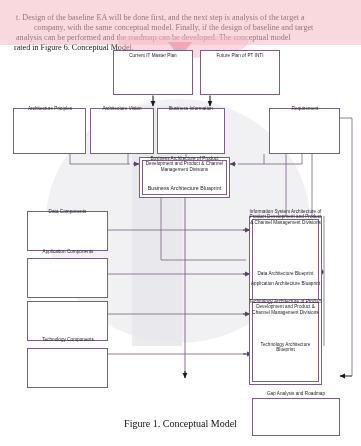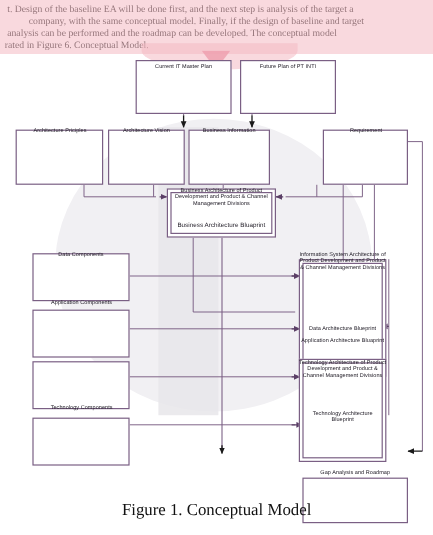--- a/index.html
+++ b/index.html
@@ -1,21 +1,21 @@
 <!DOCTYPE html>
 <html><head>
 <meta charset="utf-8">
 <style>
   html,body{margin:0;padding:0;background:#ffffff;}
   body{width:361px;height:446px;position:relative;overflow:hidden;
        font-family:"Liberation Serif",serif;color:#1a1a1a;}
 
   
   .para{position:absolute;left:0;top:0;width:361px;}
-  .para p{margin:4px;font-family:"Liberation Serif",serif;font-size:8.1px;
+  .para p{margin:14px;font-family:"Liberation Serif",serif;font-size:8.1px;
           line-height:10.4px;text-align:justify;white-space:nowrap;color:#1a1a1a;}
   .l1{position:absolute;left:2px;top:-1px;}
   .l2{position:absolute;left:20px;top:9px;}
   .l3{position:absolute;left:2px;top:19px;}
   .l4{position:absolute;left:0px;top:29px;}
 
   
   .pink{position:absolute;left:0;top:0;width:361px;height:45px;
         background:rgba(244,185,195,0.55);pointer-events:none;}
   .pink-tail{position:absolute;left:118px;top:36px;width:130px;height:22px;
@@ -36,21 +36,21 @@
   .bx.dbl{border:1px solid #7a5f84;padding:2px;}
   .bx.dbl > .inner{width:100%;height:100%;box-sizing:border-box;
       border:1px solid #7a5f84;background:#fff;}
 
   .lbl{position:absolute;font-family:"Liberation Sans",sans-serif;
        font-size:4.6px;line-height:5.4px;color:#24202a;text-align:center;
        letter-spacing:.05px;white-space:nowrap;}
   .lbl.wrap{white-space:normal;}
 
   .cap{position:absolute;left:0;top:418px;width:361px;text-align:center;
-       font-family:"Liberation Serif",serif;font-size:14px;color:#111;}
+       font-family:"Liberation Serif",serif;font-size:10px;color:#111;}
 </style>
 </head>
 <body>
 
 <div class="para">
   <p class="l1">t. Design of the baseline EA will be done first, and the next step is analysis of the target a</p>
   <p class="l2">company, with the same conceptual model. Finally, if the design of baseline and target</p>
   <p class="l3"> analysis can be performed and the roadmap can be developed. The conceptual model</p>
   <p class="l4">rated in Figure 6. Conceptual Model.</p>
 </div>

